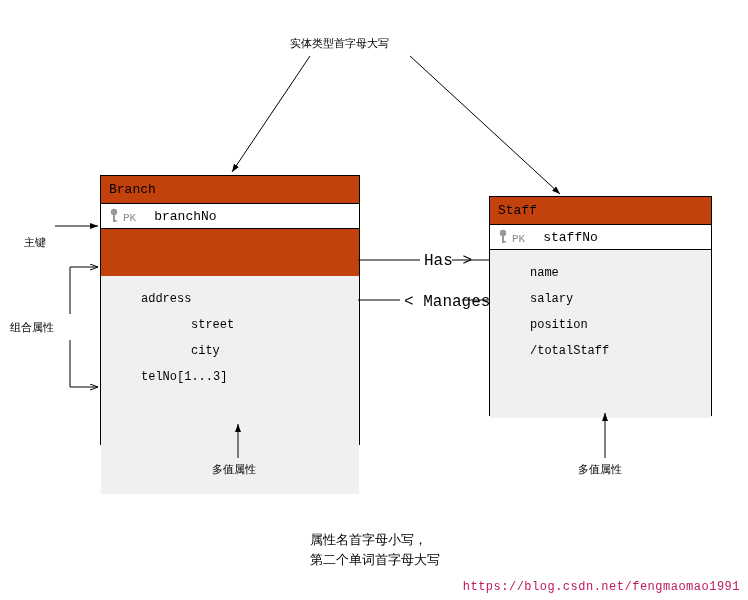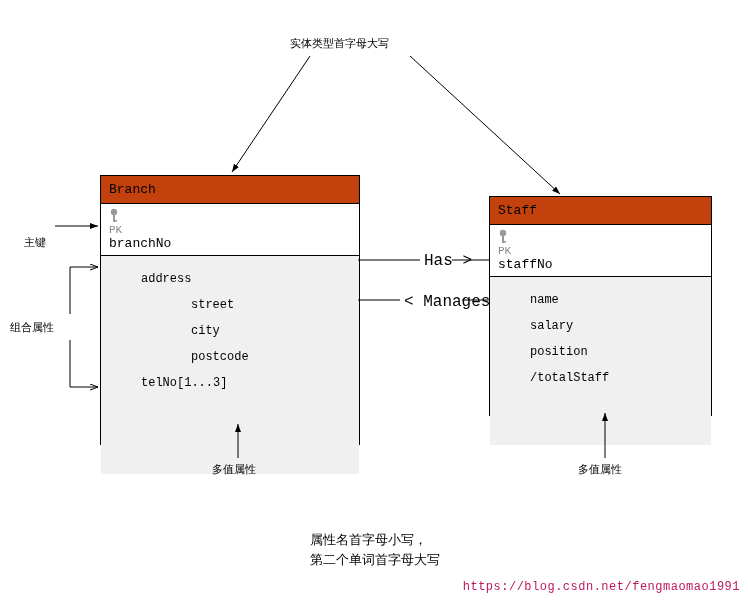--- a/index.html
+++ b/index.html
@@ -19,25 +19,24 @@
     border: 1px solid #000;
     background: #c2410c;
   }
   .entity-header {
     border-bottom: 1px solid #000;
     padding: 6px 8px;
     font-size: 13px;
   }
   .pk-row {
     display: flex;
-    align-items: flex-start;
+    align-items: flex-end;
     padding: 4px 8px;
     border-bottom: 1px solid #000;
     background: #fff;
-    flex-direction: column;
   }
   .attrs {
     background: #f0f0f0;
     padding: 4px 0 6px 0;
   }
   .attr {
     padding: 12px 8px 0 40px;
     font-size: 12px;
   }
   .attr.indent {
@@ -92,25 +91,24 @@
     <span class="key-icon">
       <svg viewBox="0 0 10 16">
           <circle cx="5" cy="4" r="3.2" fill="#999"></circle>
           <rect x="4" y="6" width="2" height="8" fill="#999"></rect>
           <rect x="4" y="12" width="4" height="1.6" fill="#999"></rect>
         </svg>
     </span>
     <span class="pk-label">PK</span>
     <span>branchNo</span>
   </div>
-  <div class="attrs" style="height:208px;">
+  <div class="attrs" style="height:208px;margin-top:47px;">
     <div class="attr">address</div>
     <div class="attr indent">street</div>
     <div class="attr indent">city</div>
-    <div class="attr indent">postcode</div>
     <div class="attr">telNo[1...3]</div>
   </div>
 </div>
 
 <div class="abs entity" style="left:489px; top:196px; width:221px; height:218px;">
   <div class="entity-header">Staff</div>
   <div class="pk-row">
     <span class="key-icon">
       <svg viewBox="0 0 10 16">
           <circle cx="5" cy="4" r="3.2" fill="#999"></circle>

